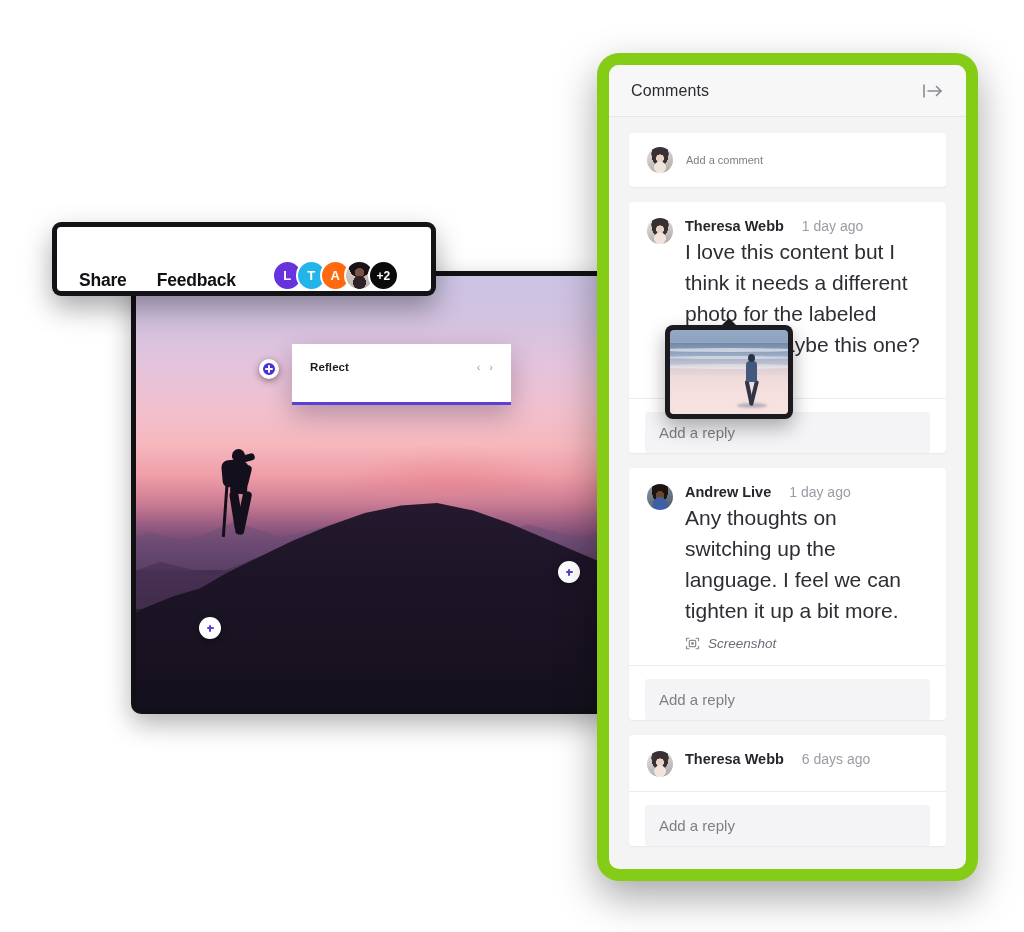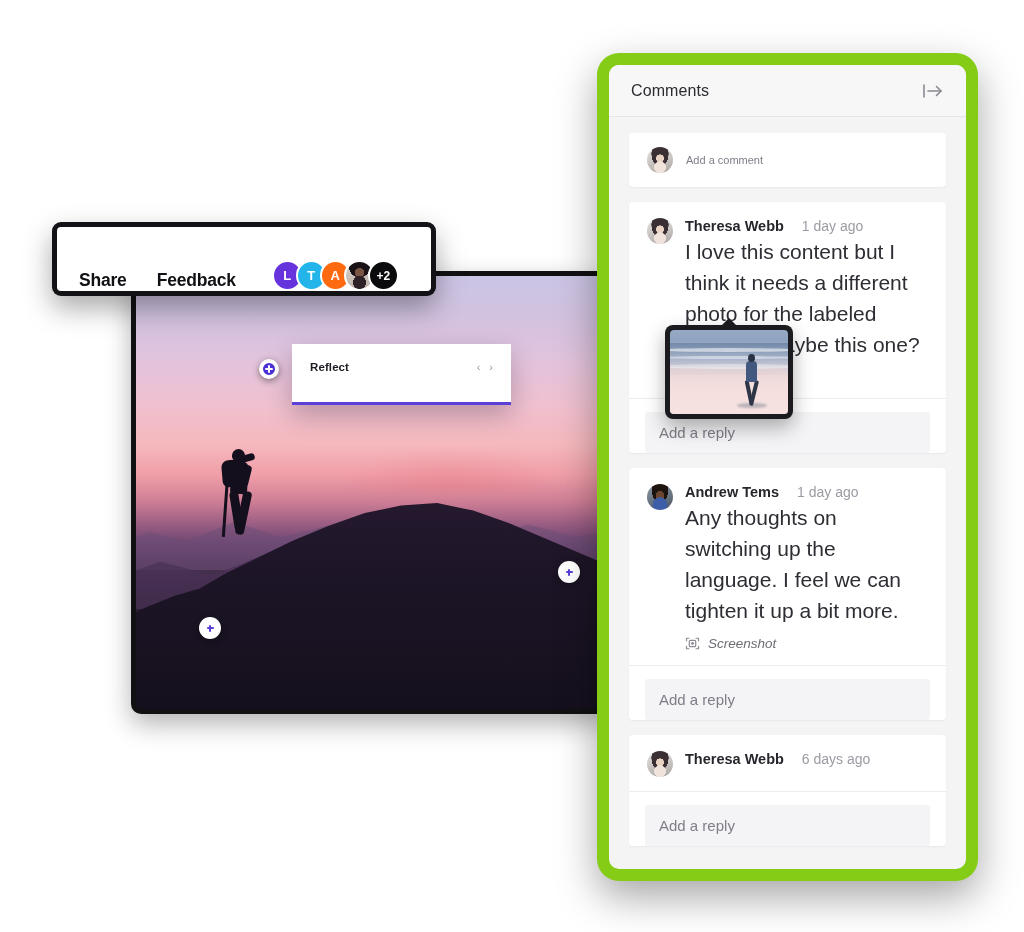--- a/index.html
+++ b/index.html
@@ -462,21 +462,21 @@
             <span>Add a reply</span>
           </div>
         </div>
 
         <div class="card">
           <div class="comment">
             <div class="cm-row">
               <div class="av-sm av-andrew"></div>
               <div class="cm-main">
                 <div class="cm-meta">
-                  <div class="cm-author">Andrew Tems</div>
+                  <div class="cm-author">Andrew Live</div>
                   <div class="cm-time">1 day ago</div>
                 </div>
                 <div class="cm-text">Any thoughts on switching up the language. I feel we can tighten it up a bit more.</div>
                 <div class="cm-attach">
                   <svg width="15" height="15" viewBox="0 0 16 16" fill="none">
                     <path d="M1.6 5 V2.4 H4.2 M11.8 2.4 H14.4 V5 M14.4 11 V13.6 H11.8 M4.2 13.6 H1.6 V11" stroke="#8b8b94" stroke-width="1.3" stroke-linecap="round" stroke-linejoin="round"></path>
                     <rect x="4.6" y="4.6" width="6.8" height="6.8" rx="1.4" stroke="#8b8b94" stroke-width="1.3"></rect>
                     <circle cx="8" cy="8" r="1.5" fill="#8b8b94"></circle>
                   </svg>
                   <span>Screenshot</span>

